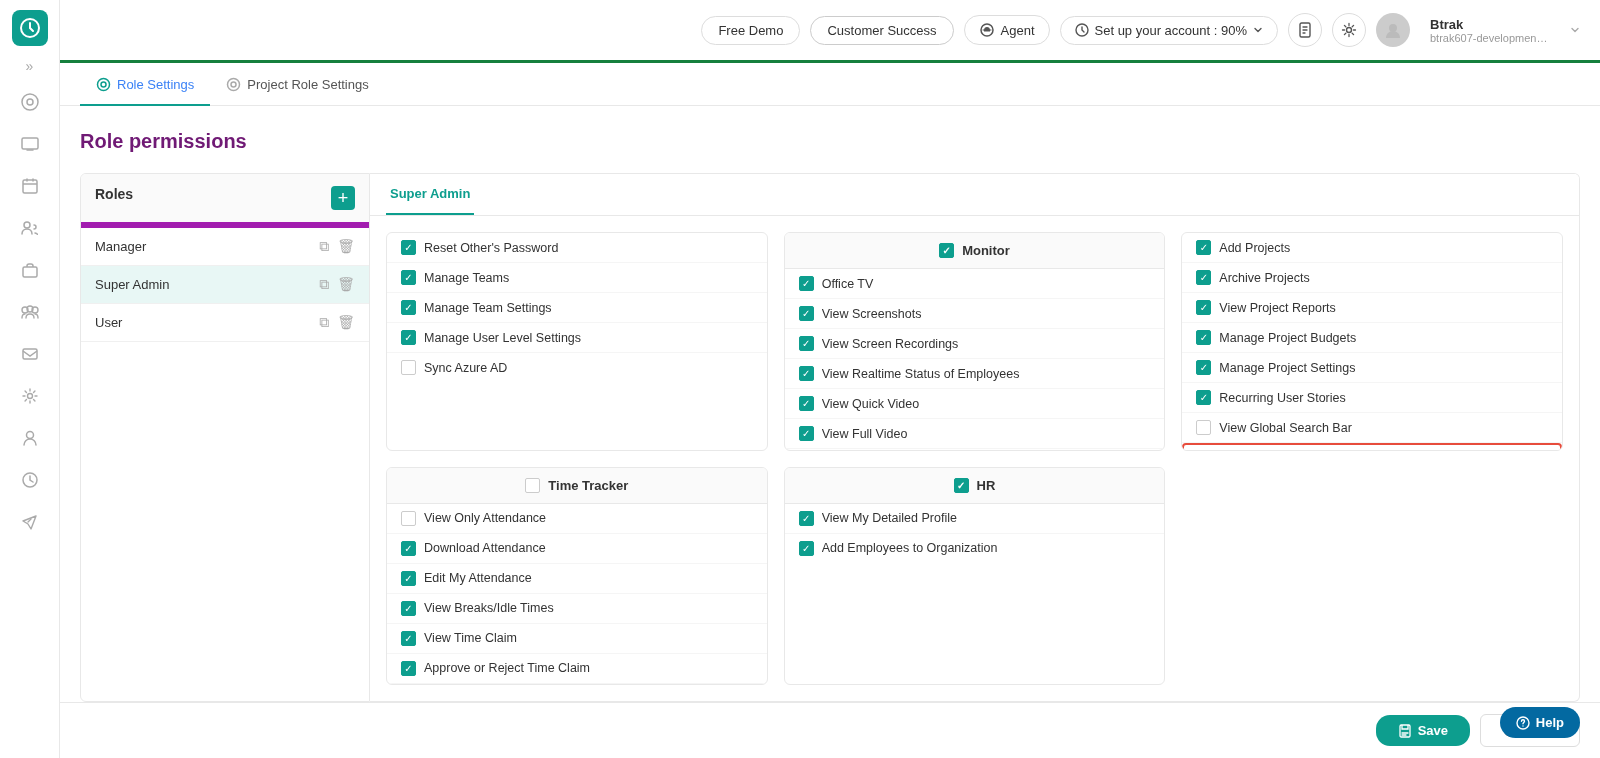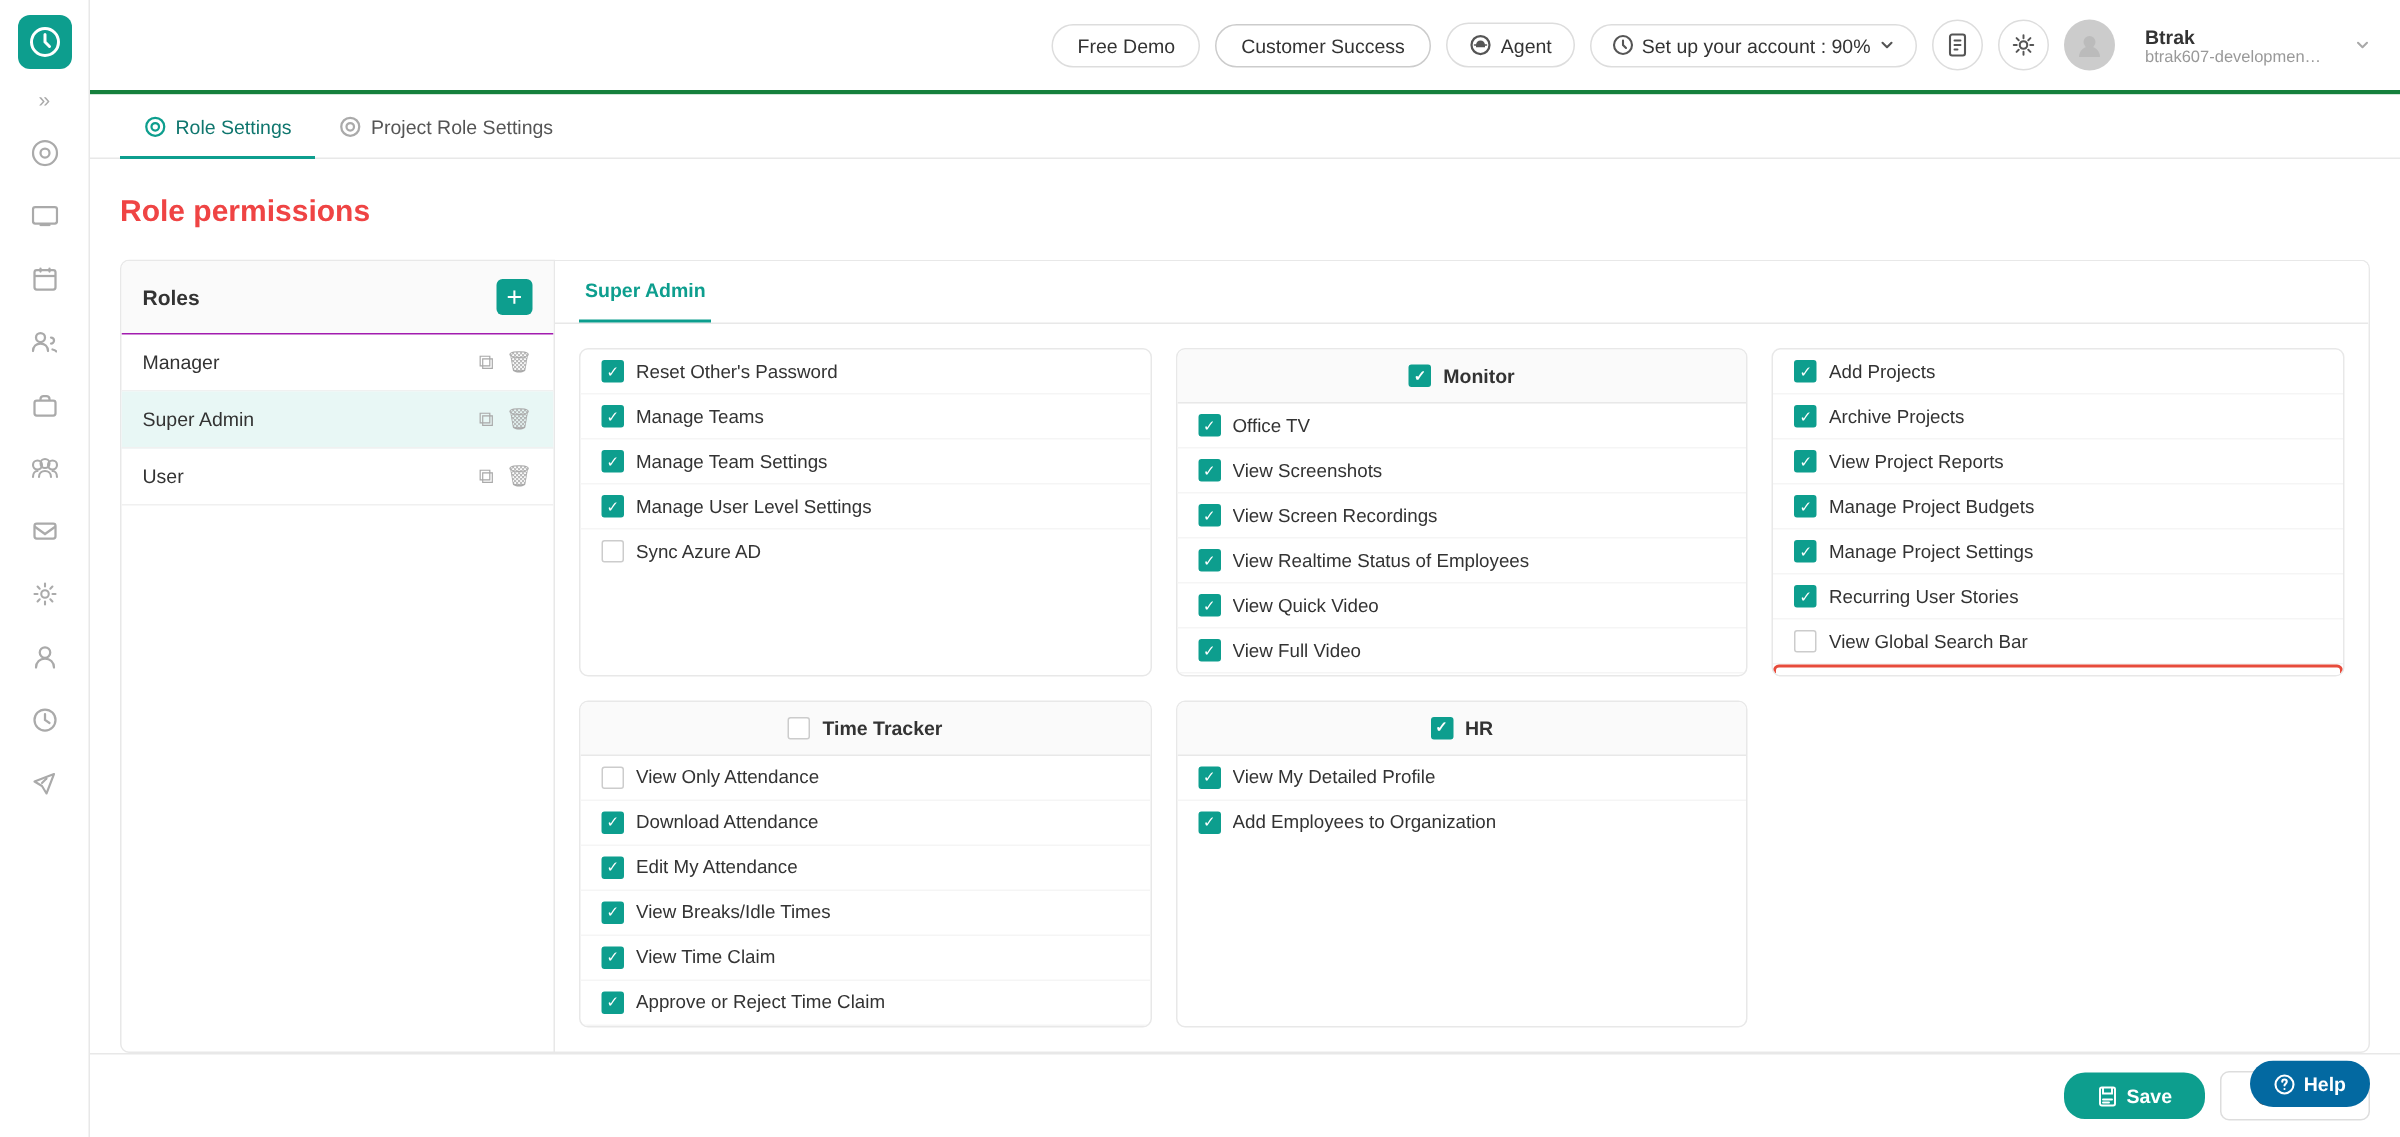--- a/index.html
+++ b/index.html
@@ -126,37 +126,37 @@
     .tab {
       display: flex; align-items: center; gap: 6px;
       padding: 14px 16px 12px;
       cursor: pointer;
       font-size: 13px;
       color: #555;
       border-bottom: 2px solid transparent;
       margin-bottom: -1px;
     }
     .tab.active {
-      color: #0f766e;
+      color: #3b82f6;
       border-bottom: 2px solid #0d9e8e;
     }
 
     
     .page-content {
       flex: 1;
       overflow: hidden;
       padding: 24px 20px 0;
       display: flex;
       flex-direction: column;
     }
     .page-title {
       font-size: 20px;
       font-weight: 600;
       margin-bottom: 20px;
-      color: #ef4444;
+      color: #701a75;
     }
 
     
     .permissions-container {
       flex: 1;
       display: flex;
       gap: 0;
       overflow: hidden;
     }
 
@@ -165,24 +165,23 @@
       width: 290px;
       border: 1px solid #e8e8e8;
       border-radius: 6px 0 0 6px;
       flex-shrink: 0;
       display: flex;
       flex-direction: column;
       overflow: hidden;
     }
     .roles-header {
       display: flex;
-      align-items: center;
       justify-content: space-between;
       padding: 12px 14px;
-      border-bottom: 1px solid #a21caf;
+      border-bottom: 6px solid #a21caf;
       background: #fafafa;
     }
     .roles-title { font-weight: 700; font-size: 14px; }
     .add-role-btn {
       width: 24px; height: 24px;
       background: #0d9e8e;
       color: #fff;
       border: none;
       border-radius: 4px;
       cursor: pointer;

